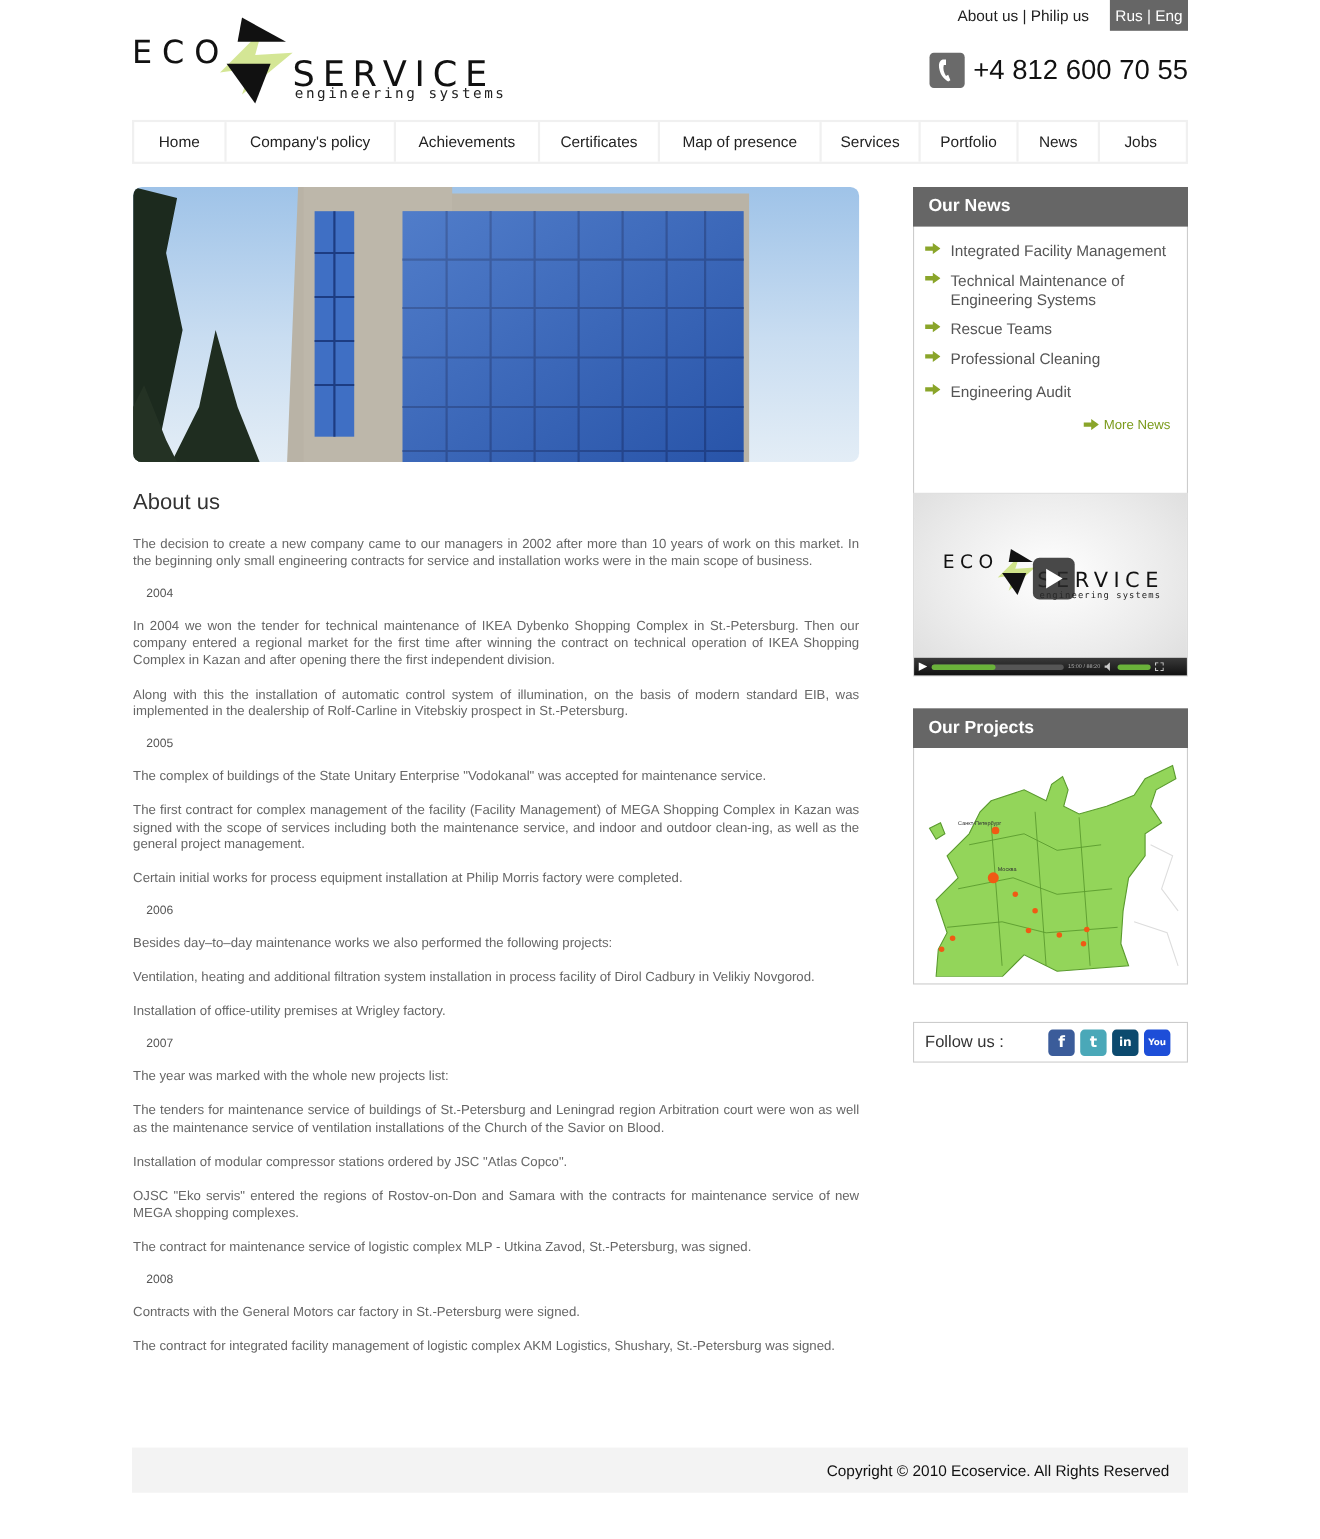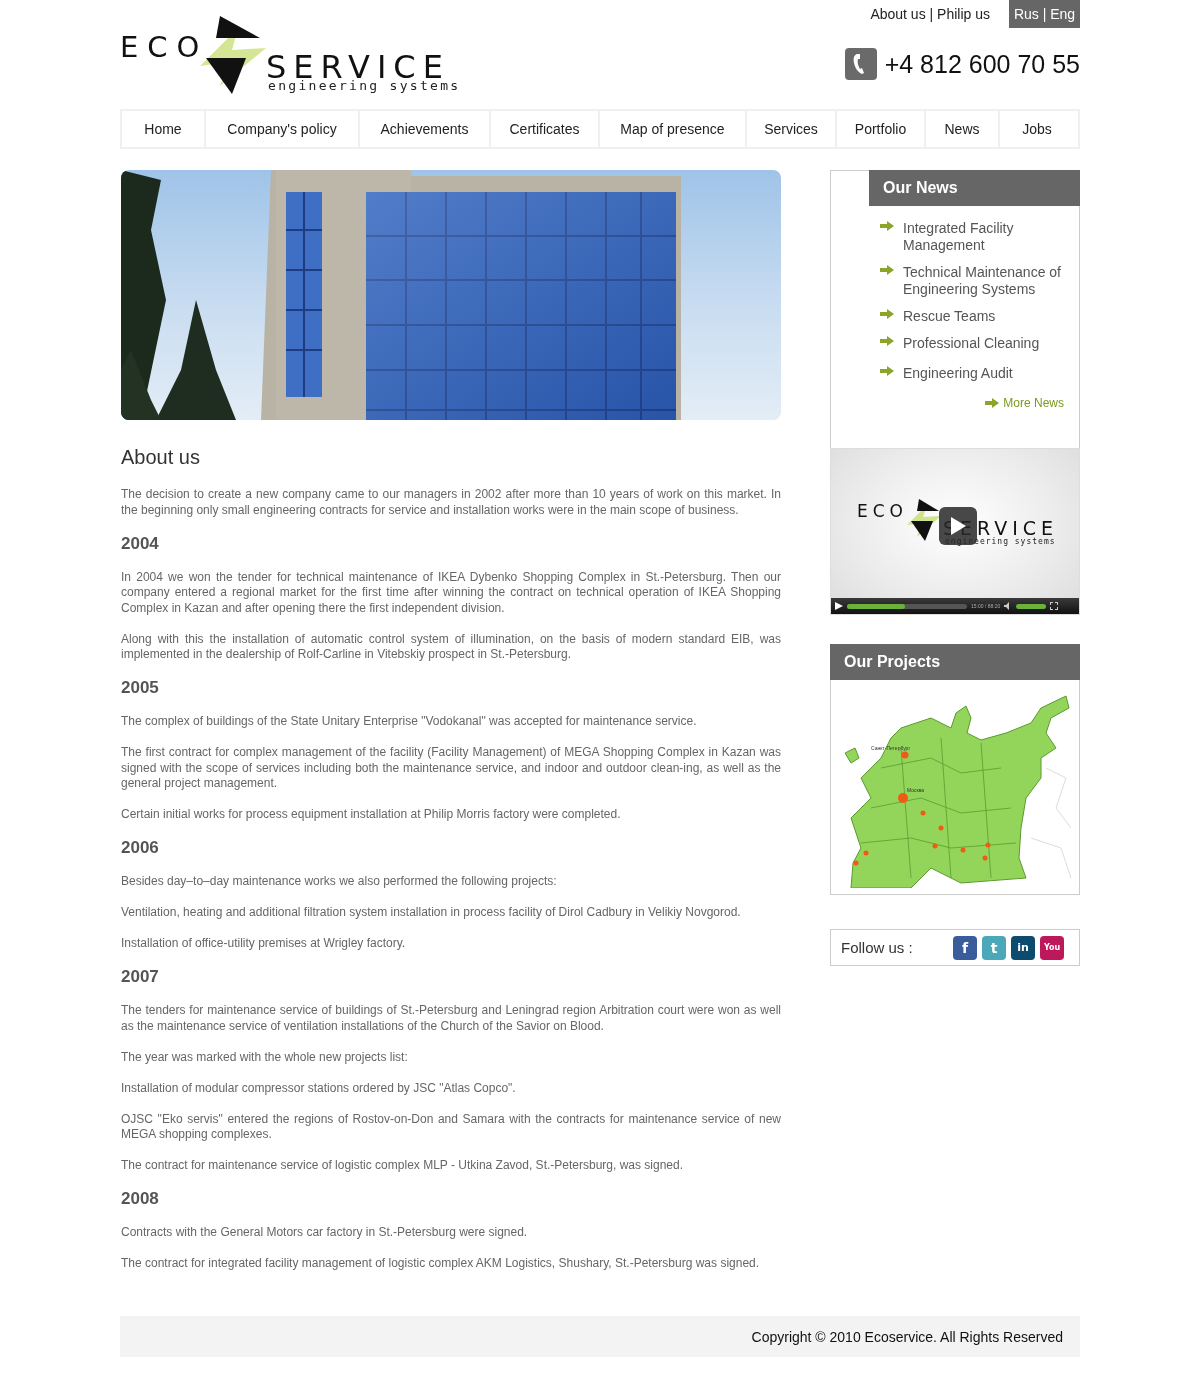--- a/index.html
+++ b/index.html
@@ -29,21 +29,21 @@
   .nav .item { height: 36px; line-height: 36px; font-size: 14px; color: #222; text-align: center; border-right: 2px solid #f0f0f0; cursor: pointer; }
   .nav .item:last-child { border-right: none; }
 
   
   .banner { position: absolute; left: 1px; top: 170px; width: 660px; height: 250px; border-radius: 8px; overflow: hidden; background: linear-gradient(180deg, #9fc3e8 0%, #c9ddf1 55%, #e3edf6 100%); }
 
   
   .main { position: absolute; left: 1px; top: 446px; width: 660px; }
   .main h1 { font-size: 20px; font-weight: normal; color: #333; margin-bottom: 18px; }
   .main p { font-size: 12px; line-height: 15.5px; color: #666; text-align: justify; margin-bottom: 15.5px; }
-  .main h3 { font-size: 17px; font-weight: bold; color: #555; margin-bottom: 16px; }
+  .main h3 { font-size: 11px; font-weight: normal; color: #555; margin-bottom: 16px; margin-left: 12px; }
 
   
   .side { position: absolute; left: 710px; width: 250px; }
   .box { border: 1px solid #ccc; background: #fff; }
   .box-head { background: #666; color: #fff; font-weight: bold; font-size: 16px; height: 36px; line-height: 36px; padding-left: 14px; margin: -1px -1px 0 -1px; }
   .news-list { list-style: none; padding: 14px 10px 0 10px; }
   .news-list li { display: flex; align-items: flex-start; font-size: 14px; color: #555; margin-bottom: 10px; line-height: 17px; }
   .news-list li .arr { width: 14px; margin-right: 9px; margin-top: 1px; flex-shrink: 0; }
   .more { text-align: right; padding: 4px 15px 10px 0; font-size: 12px; color: #7a9a1a; display: flex; justify-content: flex-end; align-items: center; }
   .more .arr { margin-right: 4px; }
@@ -169,32 +169,32 @@
     <p>The complex of buildings of the State Unitary Enterprise "Vodokanal" was accepted for maintenance service.</p>
     <p>The first contract for complex management of the facility (Facility Management) of MEGA Shopping Complex in Kazan was signed with the scope of services including both the maintenance service, and indoor and outdoor clean-ing, as well as the general project management.</p>
     <p>Certain initial works for process equipment installation at Philip Morris factory were completed.</p>
 
     <h3>2006</h3>
     <p>Besides day–to–day maintenance works we also performed the following projects:</p>
     <p>Ventilation, heating and additional filtration system installation in process facility of Dirol Cadbury in Velikiy Novgorod.</p>
     <p>Installation of office-utility premises at Wrigley factory.</p>
 
     <h3>2007</h3>
+    <p>The year was marked with the whole new projects list:</p>
     <p>The tenders for maintenance service of buildings of St.-Petersburg and Leningrad region Arbitration court were won as well as the maintenance service of ventilation installations of the Church of the Savior on Blood.</p>
-    <p>The year was marked with the whole new projects list:</p>
     <p>Installation of modular compressor stations ordered by JSC "Atlas Copco".</p>
     <p>OJSC "Eko servis" entered the regions of Rostov-on-Don and Samara with the contracts for maintenance service of new MEGA shopping complexes.</p>
     <p>The contract for maintenance service of logistic complex MLP - Utkina Zavod, St.-Petersburg, was signed.</p>
 
     <h3>2008</h3>
     <p>Contracts with the General Motors car factory in St.-Petersburg were signed.</p>
     <p>The contract for integrated facility management of logistic complex AKM Logistics, Shushary, St.-Petersburg was signed.</p>
   </div>
 
-  <div class="side box" style="top:170px; height:302px;padding-left:39px;">
+  <div class="side box" style="top:170px; height:302px;">
     <div class="box-head">Our News</div>
     <ul class="news-list">
       <li>
         <svg class="arr" width="14" height="10" viewBox="0 0 14 10">
             <path d="M0 3h7V0l7 5-7 5V7H0z" fill="#8aa52a"></path>
           </svg>
         <span>Integrated Facility Management</span>
       </li>
       <li>
         <svg class="arr" width="14" height="10" viewBox="0 0 14 10">
@@ -299,21 +299,21 @@
     <span class="lbl">Follow us :</span>
     <div class="soc" style="background:#3b5c9a">
         <span>f</span>
       </div>
     <div class="soc" style="background:#4aa8b8">
         <span>t</span>
       </div>
     <div class="soc" style="background:#0c4a6e; font-size:11px">
         <span>in</span>
       </div>
-    <div class="soc" style="background:#be185d; font-size:8px">
+    <div class="soc" style="background:#1d4ed8; font-size:8px">
         <span>You</span>
       </div>
   </div>
 
   <div class="footer">
     <span class="copy">Copyright © 2010 Ecoservice. All Rights Reserved</span>
   </div>
 </div>
 
 </body></html>

